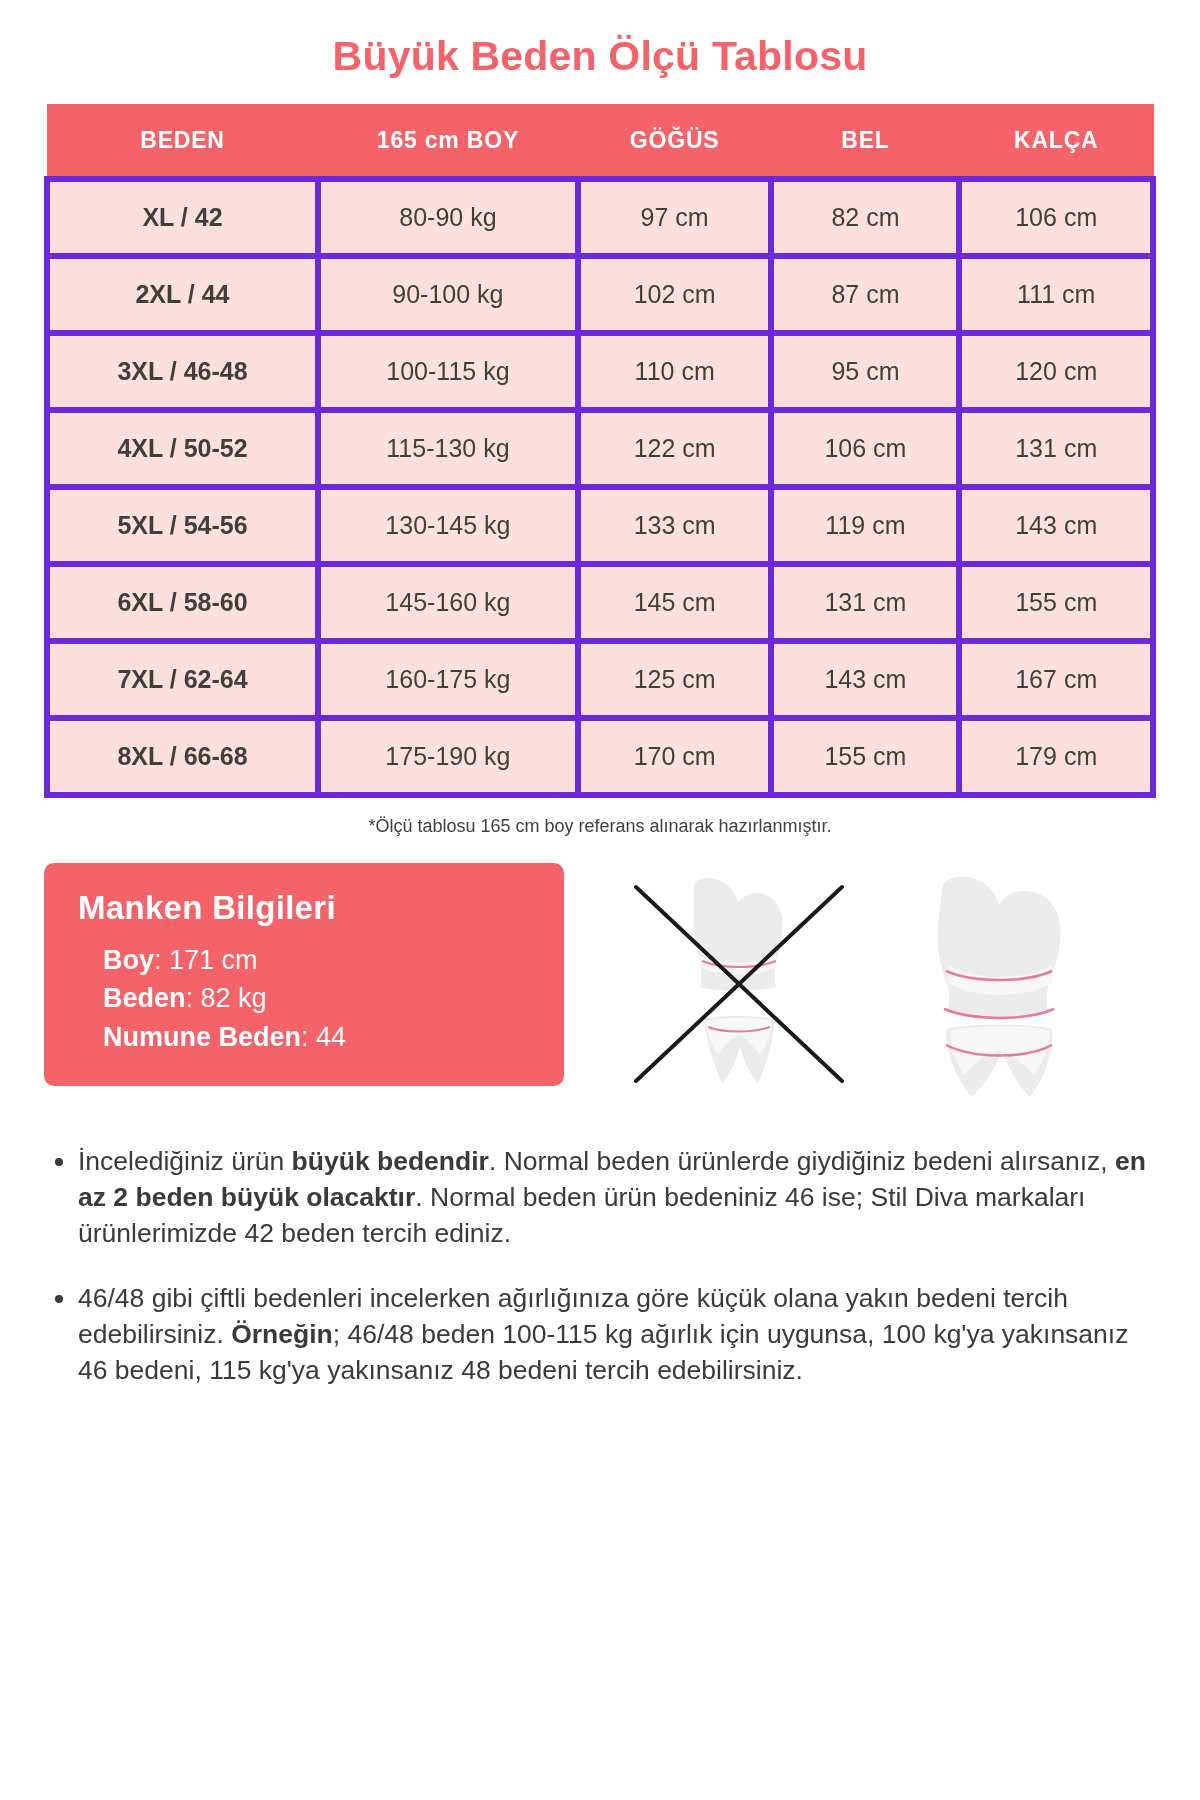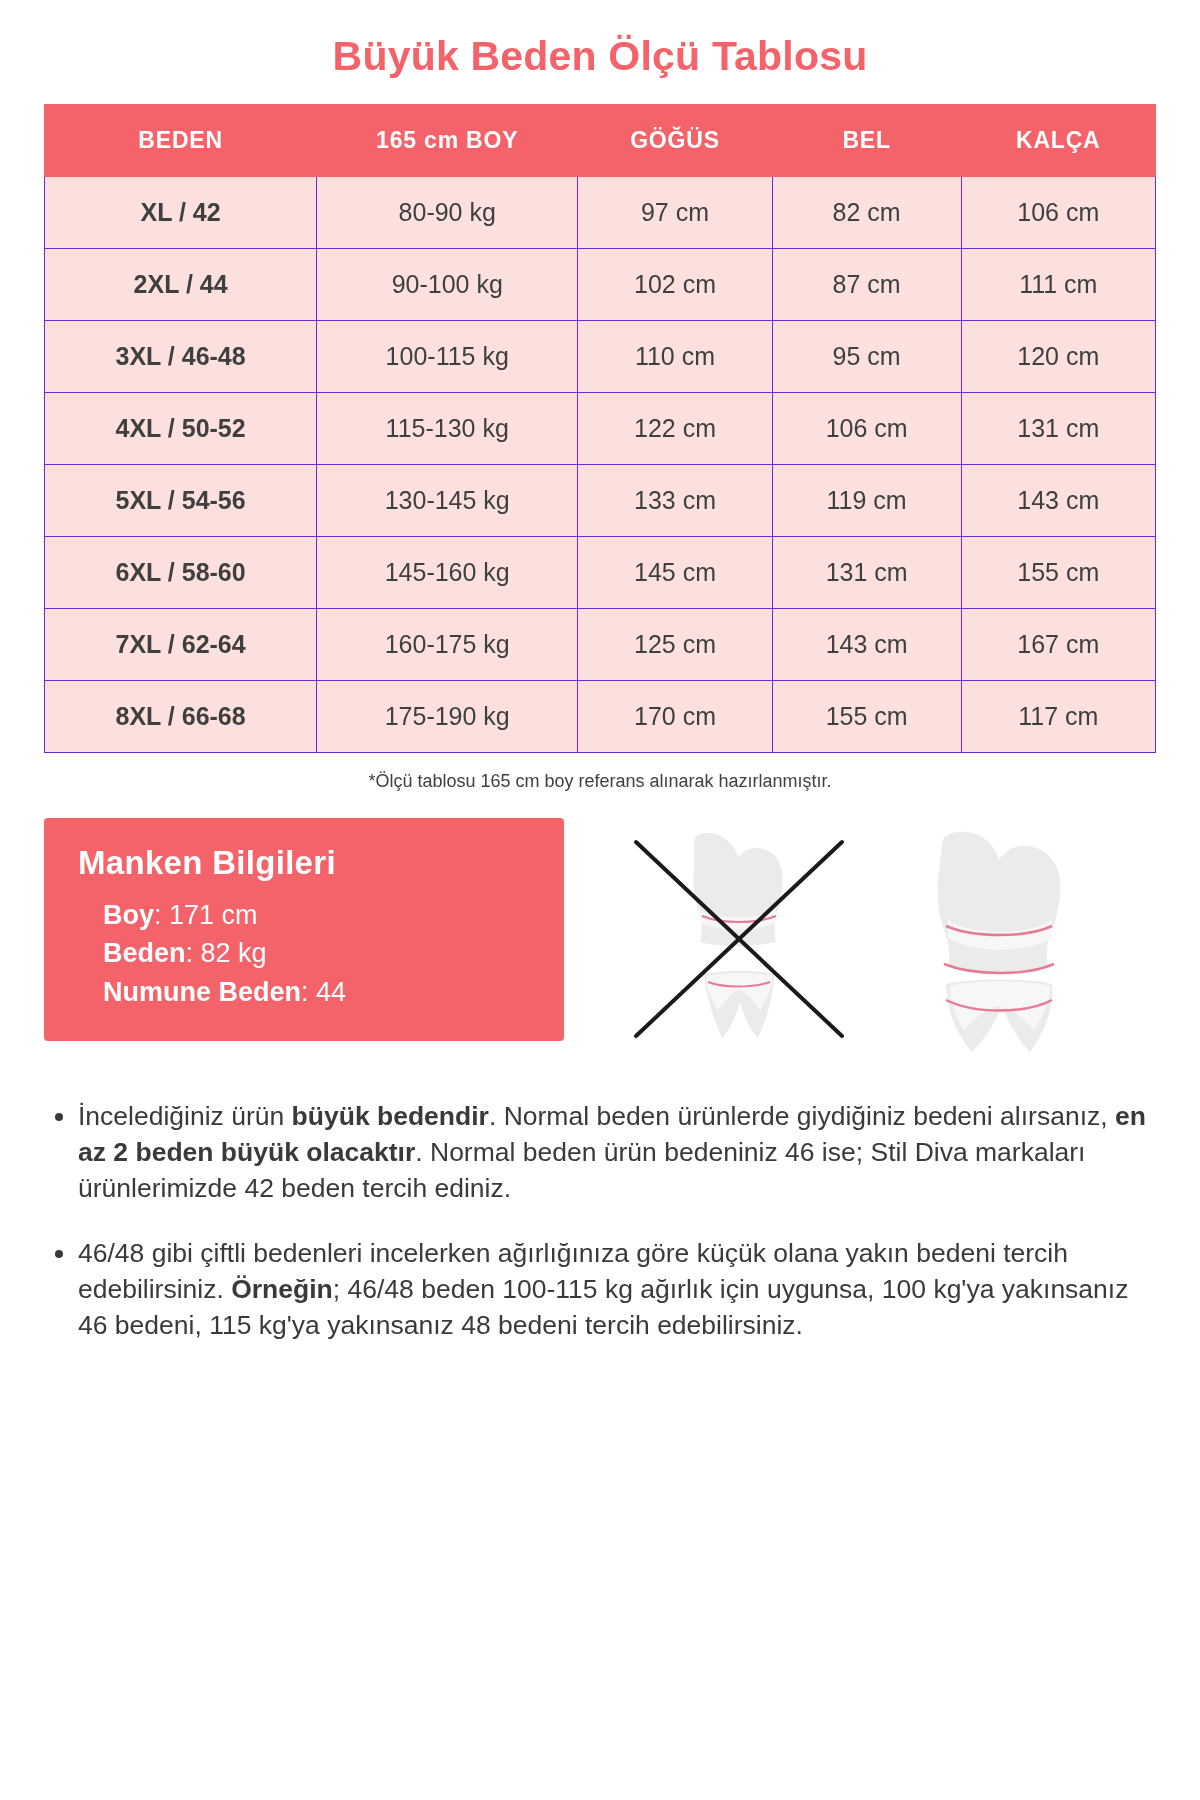--- a/index.html
+++ b/index.html
@@ -50,21 +50,21 @@
     border: 1px solid #F4636A;
   }
   table.size-table th.col-beden { width: 24.5%; }
   table.size-table th.col-boy   { width: 23.5%; }
   table.size-table th.col-gogus { width: 17.5%; }
   table.size-table th.col-bel   { width: 17.0%; }
   table.size-table th.col-kalca { width: 17.5%; }
 
   table.size-table td {
     background: #FCE0DE;
-    border: 1px solid #6d28d9;
+    border: 6px solid #6d28d9;
     text-align: center;
     font-size: 25px;
     color: #3f3f3f;
     padding: 21px 4px;
   }
   table.size-table td.size-name {
     font-weight: bold;
     font-size: 25px;
   }
   .footnote {
@@ -75,21 +75,21 @@
   }
   
   .model-row {
     display: flex;
     align-items: flex-start;
     padding: 26px 44px 0 44px;
     gap: 18px;
   }
   .model-card {
     background: #F4636A;
-    border-radius: 4px;
+    border-radius: 10px;
     color: #ffffff;
     padding: 26px 30px 30px 34px;
     width: 520px;
     flex: 0 0 520px;
   }
   .model-card h2 {
     margin: 0 0 14px 0;
     font-size: 33px;
     font-weight: bold;
     letter-spacing: 0.3px;
@@ -198,21 +198,21 @@
           <td>160-175 kg</td>
           <td>125 cm</td>
           <td>143 cm</td>
           <td>167 cm</td>
         </tr>
         <tr>
           <td class="size-name">8XL / 66-68</td>
           <td>175-190 kg</td>
           <td>170 cm</td>
           <td>155 cm</td>
-          <td>117 cm</td>
+          <td>179 cm</td>
         </tr>
       </tbody>
     </table>
   </div>
 
   <div class="footnote">*Ölçü tablosu 165 cm boy referans alınarak hazırlanmıştır.</div>
 
   <div class="model-row">
     <div class="model-card">
       <h2>Manken Bilgileri</h2>

